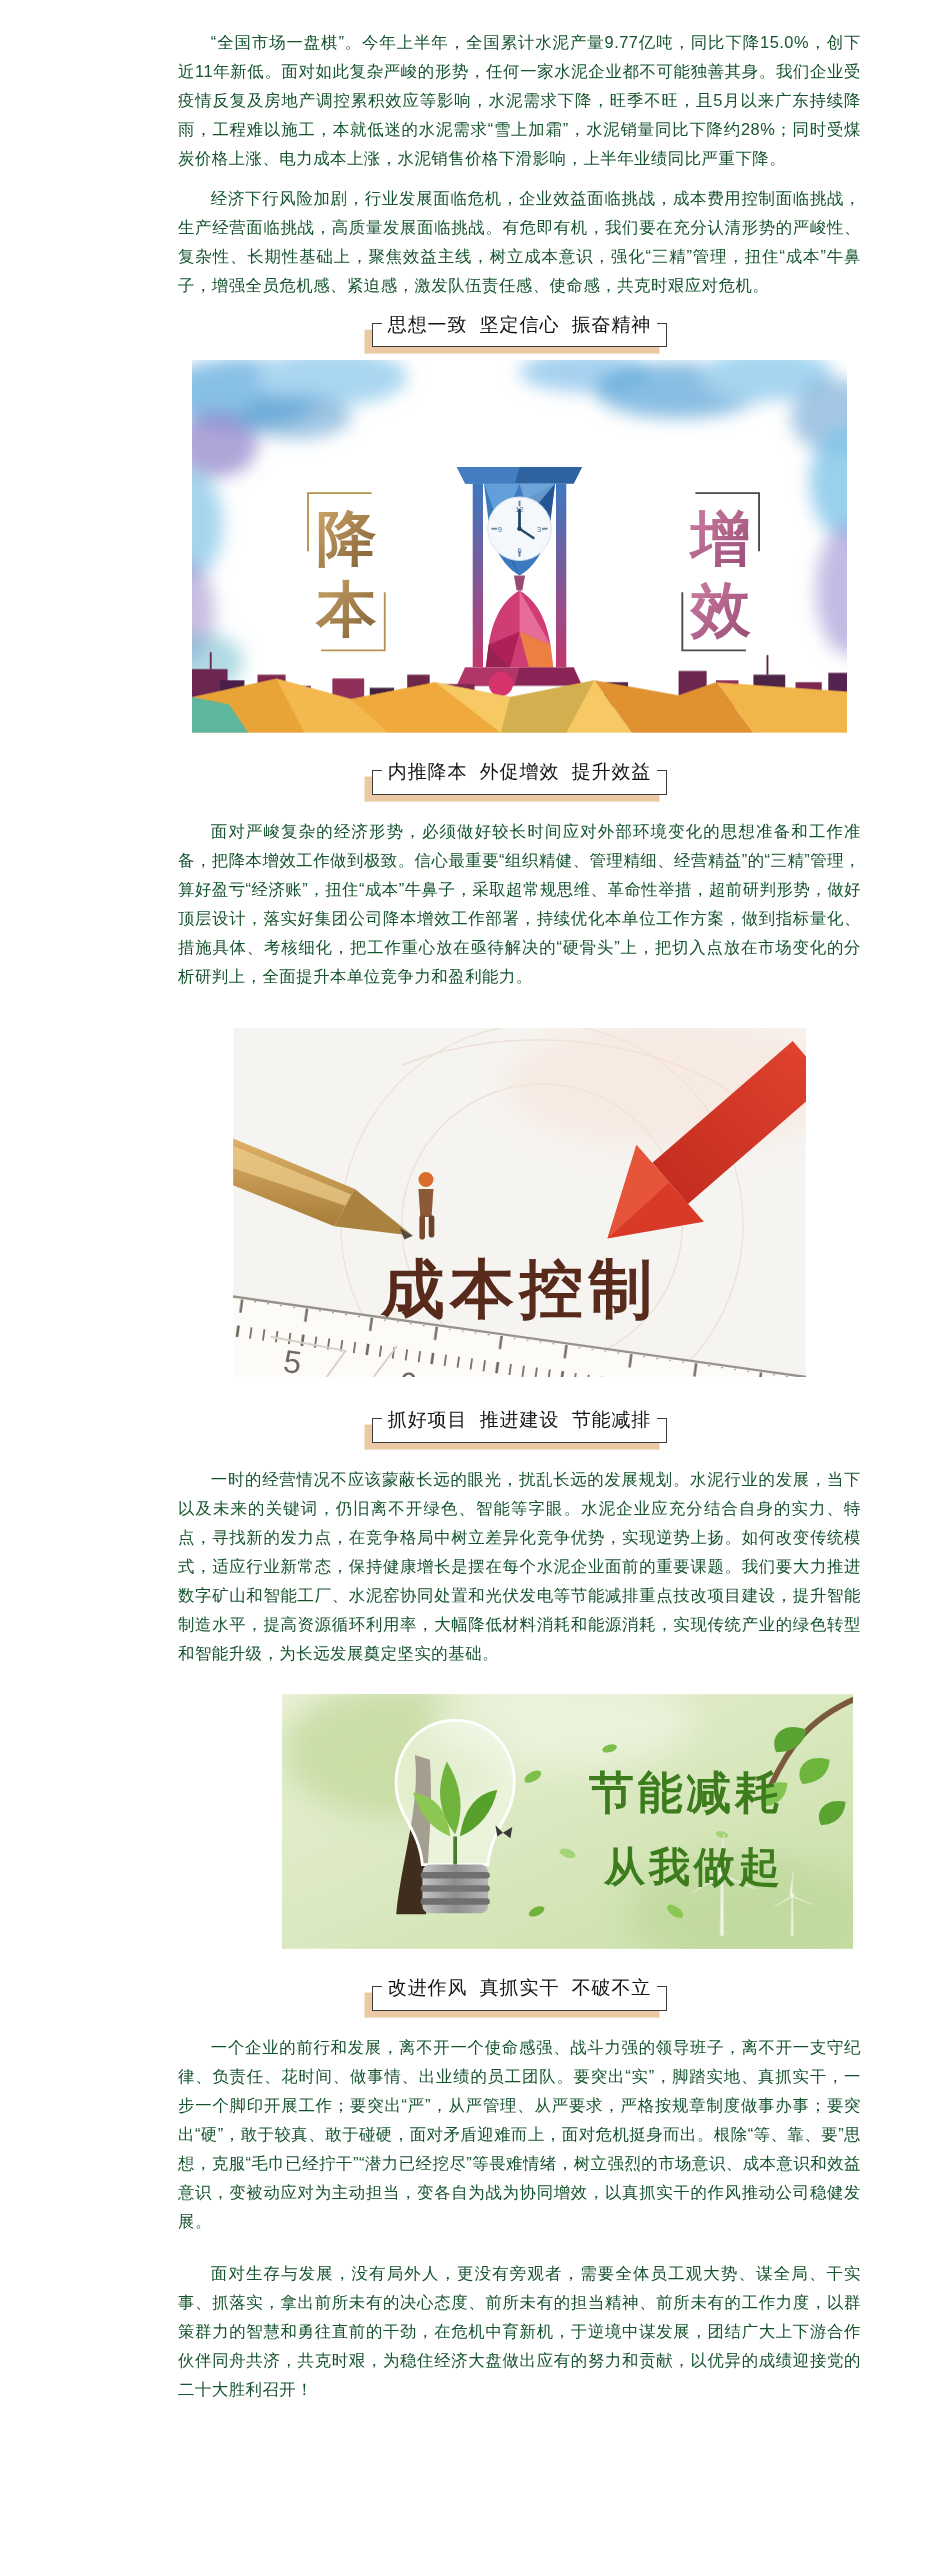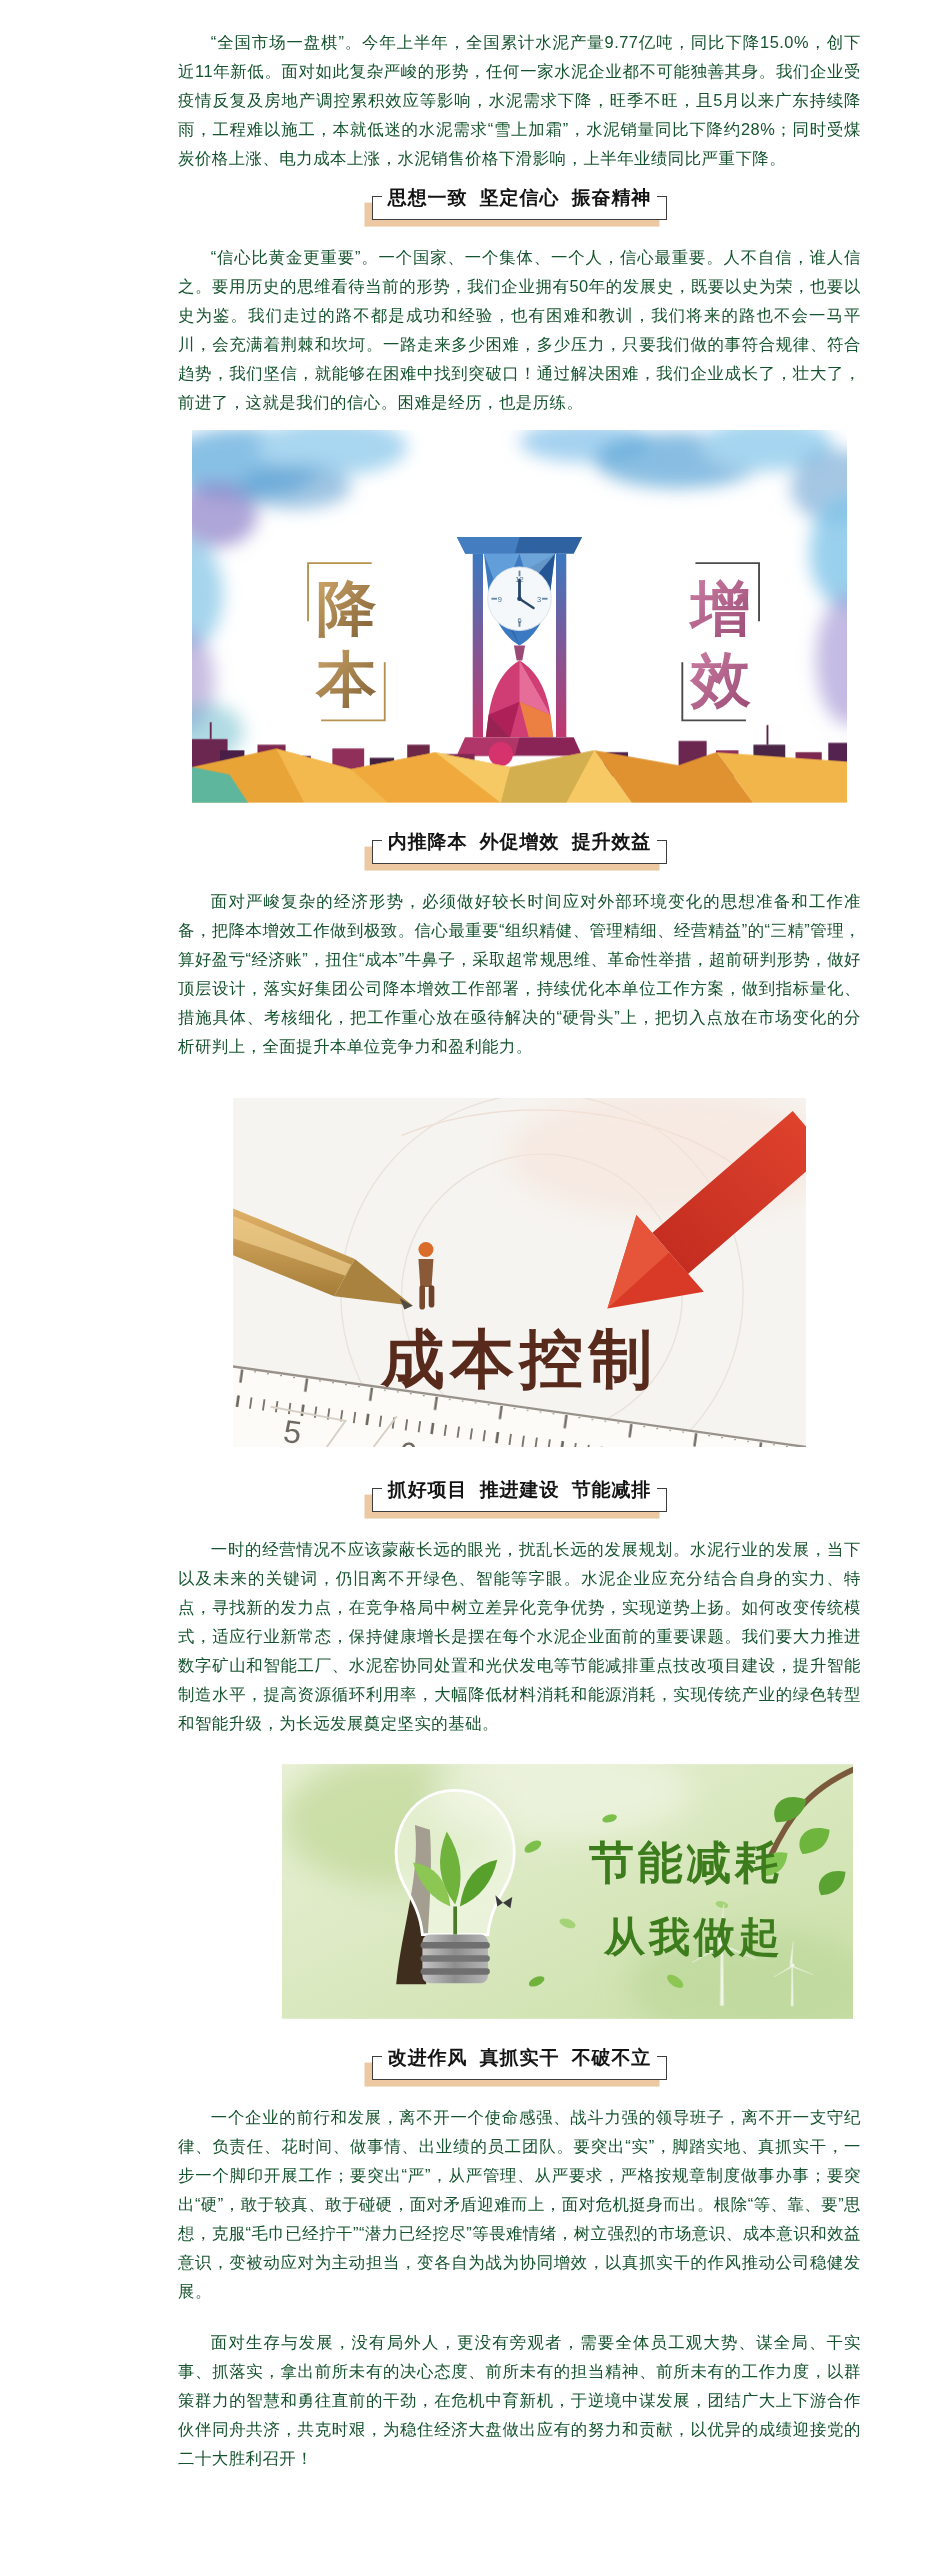--- a/index.html
+++ b/index.html
@@ -31,45 +31,45 @@
     padding:0 9.4px;
     box-shadow:-7.5px 6.6px 0 #ecc9a2;
     background:#ffffff;
   }
   .sec-h-box span{
     display:block;
     margin-top:-12px;
     padding:0 5.6px;
     background:#ffffff;
     font-size:19px;
-    font-weight:700;
+    font-weight:400;
     letter-spacing:0.9px;
     white-space:pre;
     color:#141414;
   }
   .fig{display:block;margin:0 auto;}
   .fig1{width:655px;margin-top:13px;}
   .fig2{width:573px;margin-top:37px;}
   .fig3{width:475px;margin-top:26px;}
   .fig svg{display:block;}
 </style>
 </head>
 <body>
 
 <article class="page">
 
   <p class="para">“全国市场一盘棋”。今年上半年，全国累计水泥产量9.77亿吨，同比下降15.0%，创下近11年新低。面对如此复杂严峻的形势，任何一家水泥企业都不可能独善其身。我们企业受疫情反复及房地产调控累积效应等影响，水泥需求下降，旺季不旺，且5月以来广东持续降雨，工程难以施工，本就低迷的水泥需求“雪上加霜”，水泥销量同比下降约28%；同时受煤炭价格上涨、电力成本上涨，水泥销售价格下滑影响，上半年业绩同比严重下降。</p>
+  <p class="para mt12">经济下行风险加剧，行业发展面临危机，企业效益面临挑战，成本费用控制面临挑战，生产经营面临挑战，高质量发展面临挑战。有危即有机，我们要在充分认清形势的严峻性、复杂性、长期性基础上，聚焦效益主线，树立成本意识，强化“三精”管理，扭住“成本”牛鼻子，增强全员危机感、紧迫感，激发队伍责任感、使命感，共克时艰应对危机。</p>
 
   <div class="sec-h h1">
     <div class="sec-h-box">
       <span>思想一致  坚定信心  振奋精神</span>
     </div>
   </div>
 
-  <p class="para mt24">“信心比黄金更重要”。一个国家、一个集体、一个人，信心最重要。人不自信，谁人信之。要用历史的思维看待当前的形势，我们企业拥有50年的发展史，既要以史为荣，也要以史为鉴。我们走过的路不都是成功和经验，也有困难和教训，我们将来的路也不会一马平川，会充满着荆棘和坎坷。一路走来多少困难，多少压力，只要我们做的事符合规律、符合趋势，我们坚信，就能够在困难中找到突破口！通过解决困难，我们企业成长了，壮大了，前进了，这就是我们的信心。困难是经历，也是历练。</p>
 
   <figure class="fig fig1">
     <svg viewBox="0 0 700 398" width="655" height="373">
       <defs>
         <filter id="blur1" x="-40%" y="-40%" width="180%" height="180%">
             <feGaussianBlur stdDeviation="9"></feGaussianBlur>
           </filter>
         <linearGradient id="gold" x1="0" y1="0" x2="1" y2="1">
           <stop offset="0" stop-color="#cfa76a"></stop>
             <stop offset="1" stop-color="#7c5c32"></stop>

